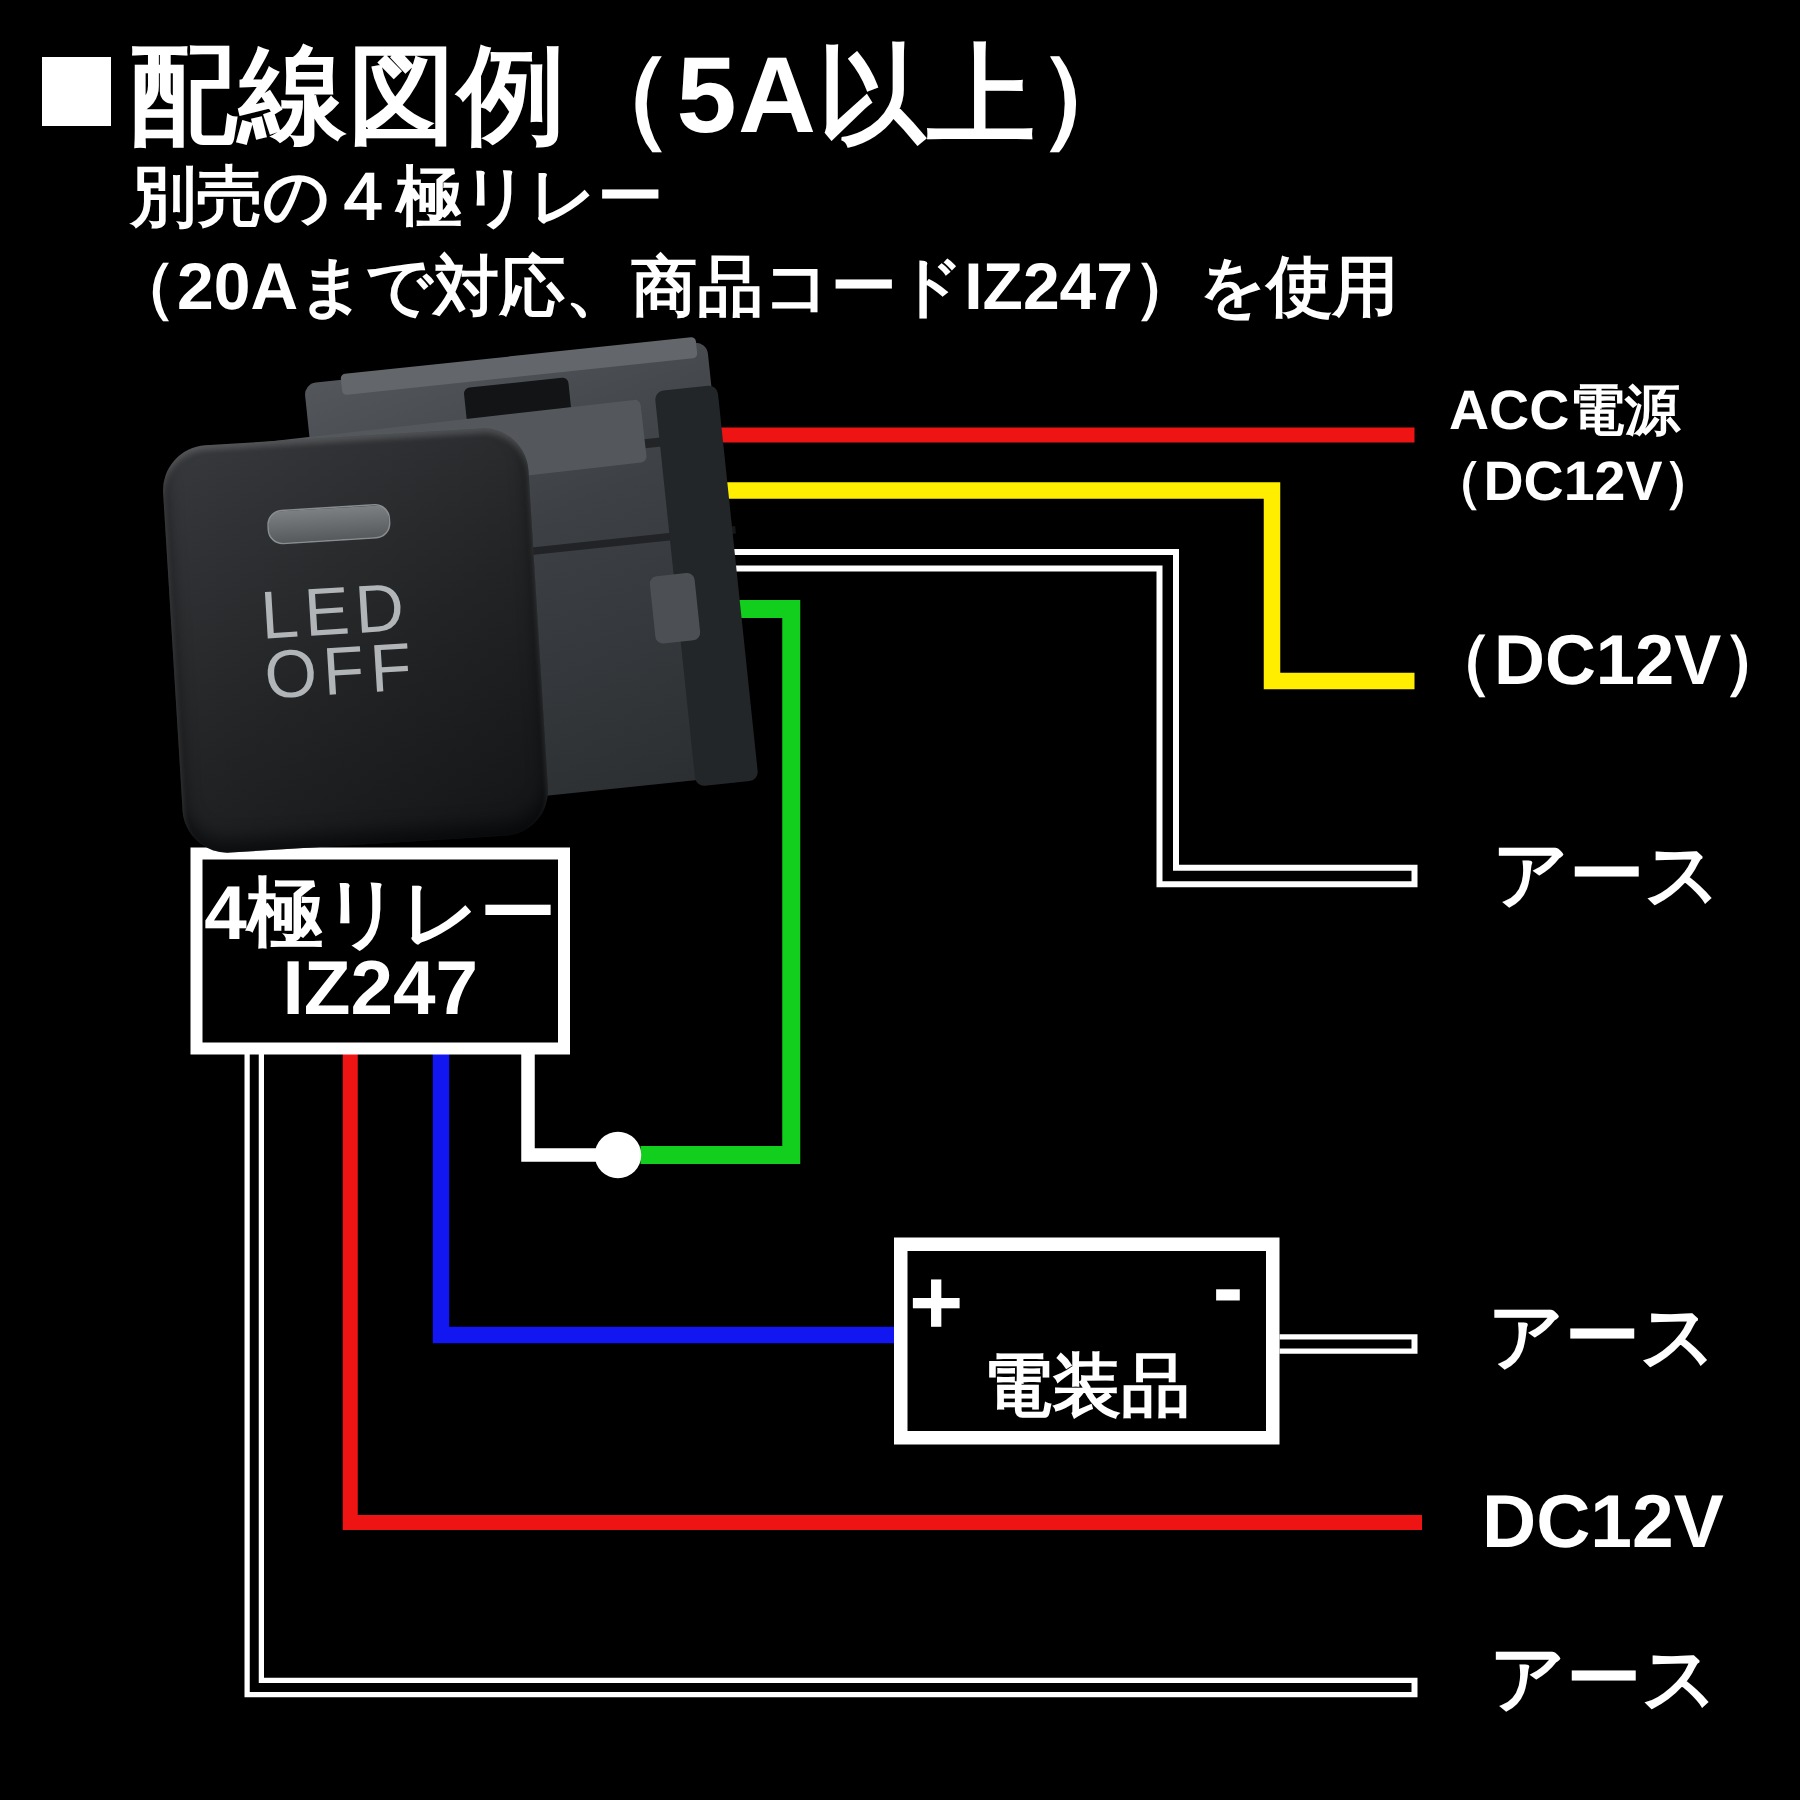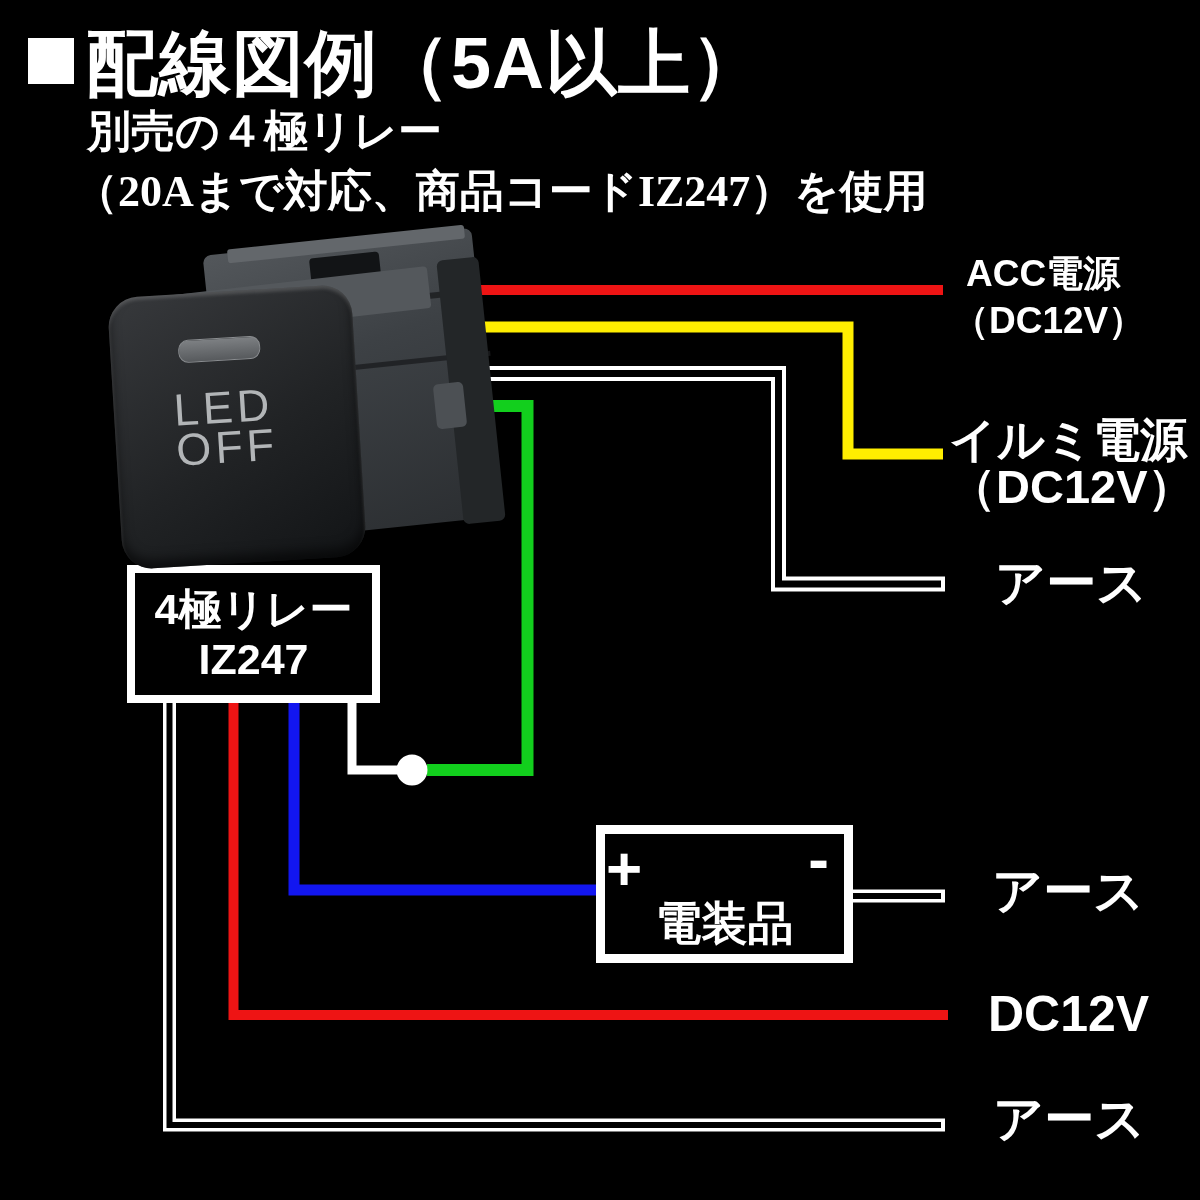--- a/index.html
+++ b/index.html
@@ -14,21 +14,21 @@
   .abs{position:absolute;}
   
   #title-bullet{
     left:28px;top:38px;width:46px;height:46px;background:#fff;
   }
   #page-title{
     left:86px;top:16px;
     font-size:72px;font-weight:800;letter-spacing:1px;white-space:nowrap;text-align:right;
   }
   .subtitle{
-    font-size:44px;font-weight:700;white-space:nowrap;font-family:Liberation Serif, serif;
+    font-size:44px;font-weight:700;white-space:nowrap;
   }
   #subtitle-1{left:87px;top:102px;}
   #subtitle-2{left:74px;top:162px;}
   
   #wire-layer{left:0;top:0;z-index:1;}
   
   #switch-illustration{left:105px;top:233px;width:400px;height:340px;z-index:2;}
   #switch-rear-body{
     left:112px;top:8px;width:270px;height:290px;border-radius:8px;
     background:linear-gradient(165deg,#53575b 0%,#3d4145 40%,#2b2e31 100%);
@@ -87,21 +87,21 @@
   #label-illumination{left:949px;top:416px;font-size:47px;}
   #label-earth-top{left:995px;top:560px;font-size:50px;}
   #label-earth-mid{left:992px;top:868px;font-size:50px;}
   #label-dc12v{left:988px;top:991px;font-size:50px;}
   #label-earth-bottom{left:993px;top:1096px;font-size:50px;}
   .stack span{display:block;}
   
   #relay-box-text{
     left:127px;top:565px;width:253px;height:138px;z-index:3;
     display:flex;flex-direction:column;justify-content:center;align-items:center;
-    font-size:43px;font-weight:800;line-height:50px;
+    font-size:51px;font-weight:800;line-height:50px;
   }
   
   #device-box-content{
     left:596px;top:825px;width:257px;height:138px;z-index:3;
   }
   #device-plus{left:10px;top:14px;font-size:62px;font-weight:700;line-height:60px;}
   #device-minus{right:24px;top:4px;font-size:62px;font-weight:700;line-height:60px;}
   #device-label{left:0;bottom:8px;width:100%;text-align:center;font-size:46px;font-weight:800;margin-top:18px;}
 </style>
 </head>
@@ -158,21 +158,20 @@
       <span class="stack" style="display:block">OFF</span>
     </div>
   </div>
 </div>
 
 <div id="label-acc" class="abs wire-label stack">
   <span class="l1">ACC電源</span>
   <span class="l2">（DC12V）</span>
 </div>
 <div id="label-illumination" class="abs wire-label stack">
-  <span class="l1">イルミ電源</span>
   <span class="l2">（DC12V）</span>
 </div>
 <div id="label-earth-top" class="abs wire-label">アース</div>
 <div id="label-earth-mid" class="abs wire-label">アース</div>
 <div id="label-dc12v" class="abs wire-label">DC12V</div>
 <div id="label-earth-bottom" class="abs wire-label">アース</div>
 
 <div id="relay-box-text" class="abs">
   <span>4極リレー</span>
   <span>IZ247</span>

